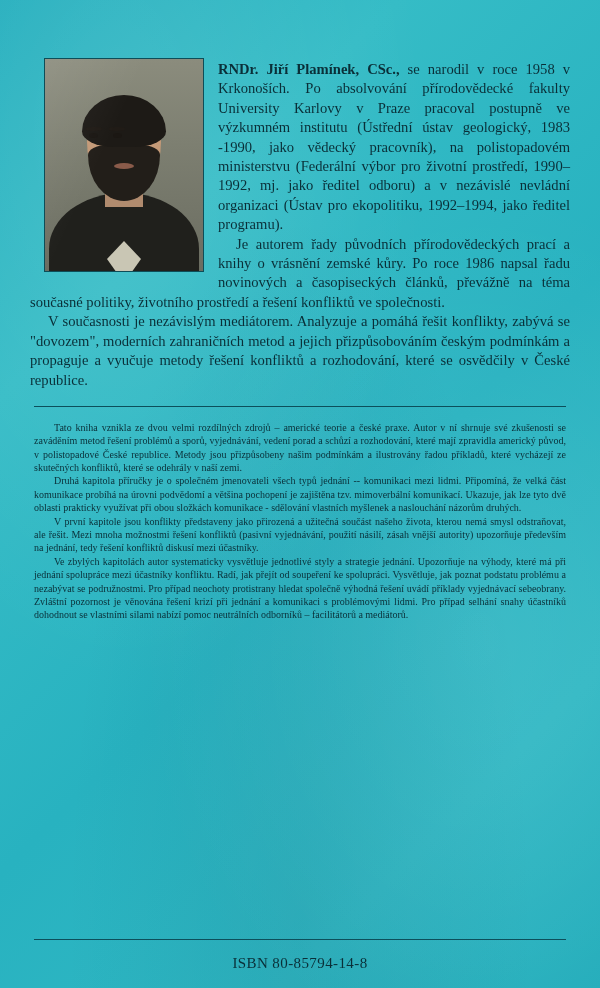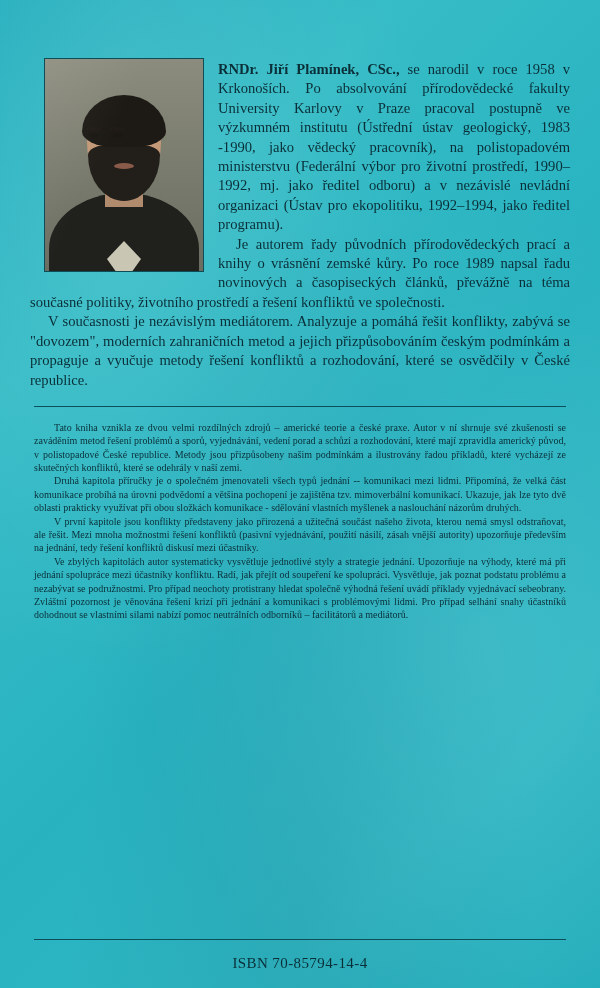--- a/index.html
+++ b/index.html
@@ -228,32 +228,32 @@
         <div class="brow l"></div>
         <div class="brow r"></div>
         <div class="eye l"></div>
         <div class="eye r"></div>
         <div class="mouthgap"></div>
         <div class="glaze"></div>
       </div>
 
       <div class="author-text">
         <p class="first"><span class="author-name">RNDr. Jiří Plamínek, CSc.,</span><span> se narodil v roce 1958 v Krkonoších. Po absolvování přírodovědecké fakulty University Karlovy v Praze pracoval postupně ve výzkumném institutu (Ústřední ústav geologický, 1983 -1990, jako vědecký pracovník), na polistopadovém ministerstvu (Federální výbor pro životní prostředí, 1990–1992, mj. jako ředitel odboru) a v nezávislé nevládní organizaci (Ústav pro ekopolitiku, 1992–1994, jako ředitel programu).</span></p>
-        <p>Je autorem řady původních přírodovědeckých prací a knihy o vrásnění zemské kůry. Po roce 1989 napsal řadu novinových a časopiseckých článků, převážně na téma současné politiky, životního prostředí a řešení konfliktů ve společnosti.</p>
+        <p>Je autorem řady původních přírodovědeckých prací a knihy o vrásnění zemské kůry. Po roce 1986 napsal řadu novinových a časopiseckých článků, převážně na téma současné politiky, životního prostředí a řešení konfliktů ve společnosti.</p>
         <p>V současnosti je nezávislým mediátorem. Analyzuje a pomáhá řešit konflikty, zabývá se "dovozem", moderních zahraničních metod a jejich přizpůsobováním českým podmínkám a propaguje a vyučuje metody řešení konfliktů a rozhodování, které se osvědčily v České republice.</p>
       </div>
       <div style="clear: both;"></div>
     </div>
 
     <hr class="rule">
 
     <div class="body-text">
       <p>Tato kniha vznikla ze dvou velmi rozdílných zdrojů – americké teorie a české praxe. Autor v ní shrnuje své zkušenosti se zaváděním metod řešení problémů a sporů, vyjednávání, vedení porad a schůzí a rozhodování, které mají zpravidla americký původ, v polistopadové České republice. Metody jsou přizpůsobeny našim podmínkám a ilustrovány řadou příkladů, které vycházejí ze skutečných konfliktů, které se odehrály v naší zemi.</p>
       <p>Druhá kapitola příručky je o společném jmenovateli všech typů jednání -- komunikaci mezi lidmi. Připomíná, že velká část komunikace probíhá na úrovni podvědomí a většina pochopení je zajištěna tzv. mimoverbální komunikací. Ukazuje, jak lze tyto dvě oblasti prakticky využívat při obou složkách komunikace - sdělování vlastních myšlenek a naslouchání názorům druhých.</p>
       <p>V první kapitole jsou konflikty představeny jako přirozená a užitečná součást našeho života, kterou nemá smysl odstraňovat, ale řešit. Mezi mnoha možnostmi řešení konfliktů (pasivní vyjednávání, použití násilí, zásah vnější autority) upozorňuje především na jednání, tedy řešení konfliktů diskusí mezi účastníky.</p>
       <p>Ve zbylých kapitolách autor systematicky vysvětluje jednotlivé styly a strategie jednání. Upozorňuje na výhody, které má při jednání spolupráce mezi účastníky konfliktu. Radí, jak přejít od soupeření ke spolupráci. Vysvětluje, jak poznat podstatu problému a nezabývat se podružnostmi. Pro případ neochoty protistrany hledat společně výhodná řešení uvádí příklady vyjednávací sebeobrany. Zvláštní pozornost je věnována řešení krizí při jednání a komunikaci s problémovými lidmi. Pro případ selhání snahy účastníků dohodnout se vlastními silami nabízí pomoc neutrálních odborníků – facilitátorů a mediátorů.</p>
     </div>
 
   </div>
 
   <div class="bottom-rule"></div>
-  <div class="isbn">ISBN 70-85794-14-4</div>
+  <div class="isbn">ISBN 80-85794-14-8</div>
 </div>
 
 </body></html>

